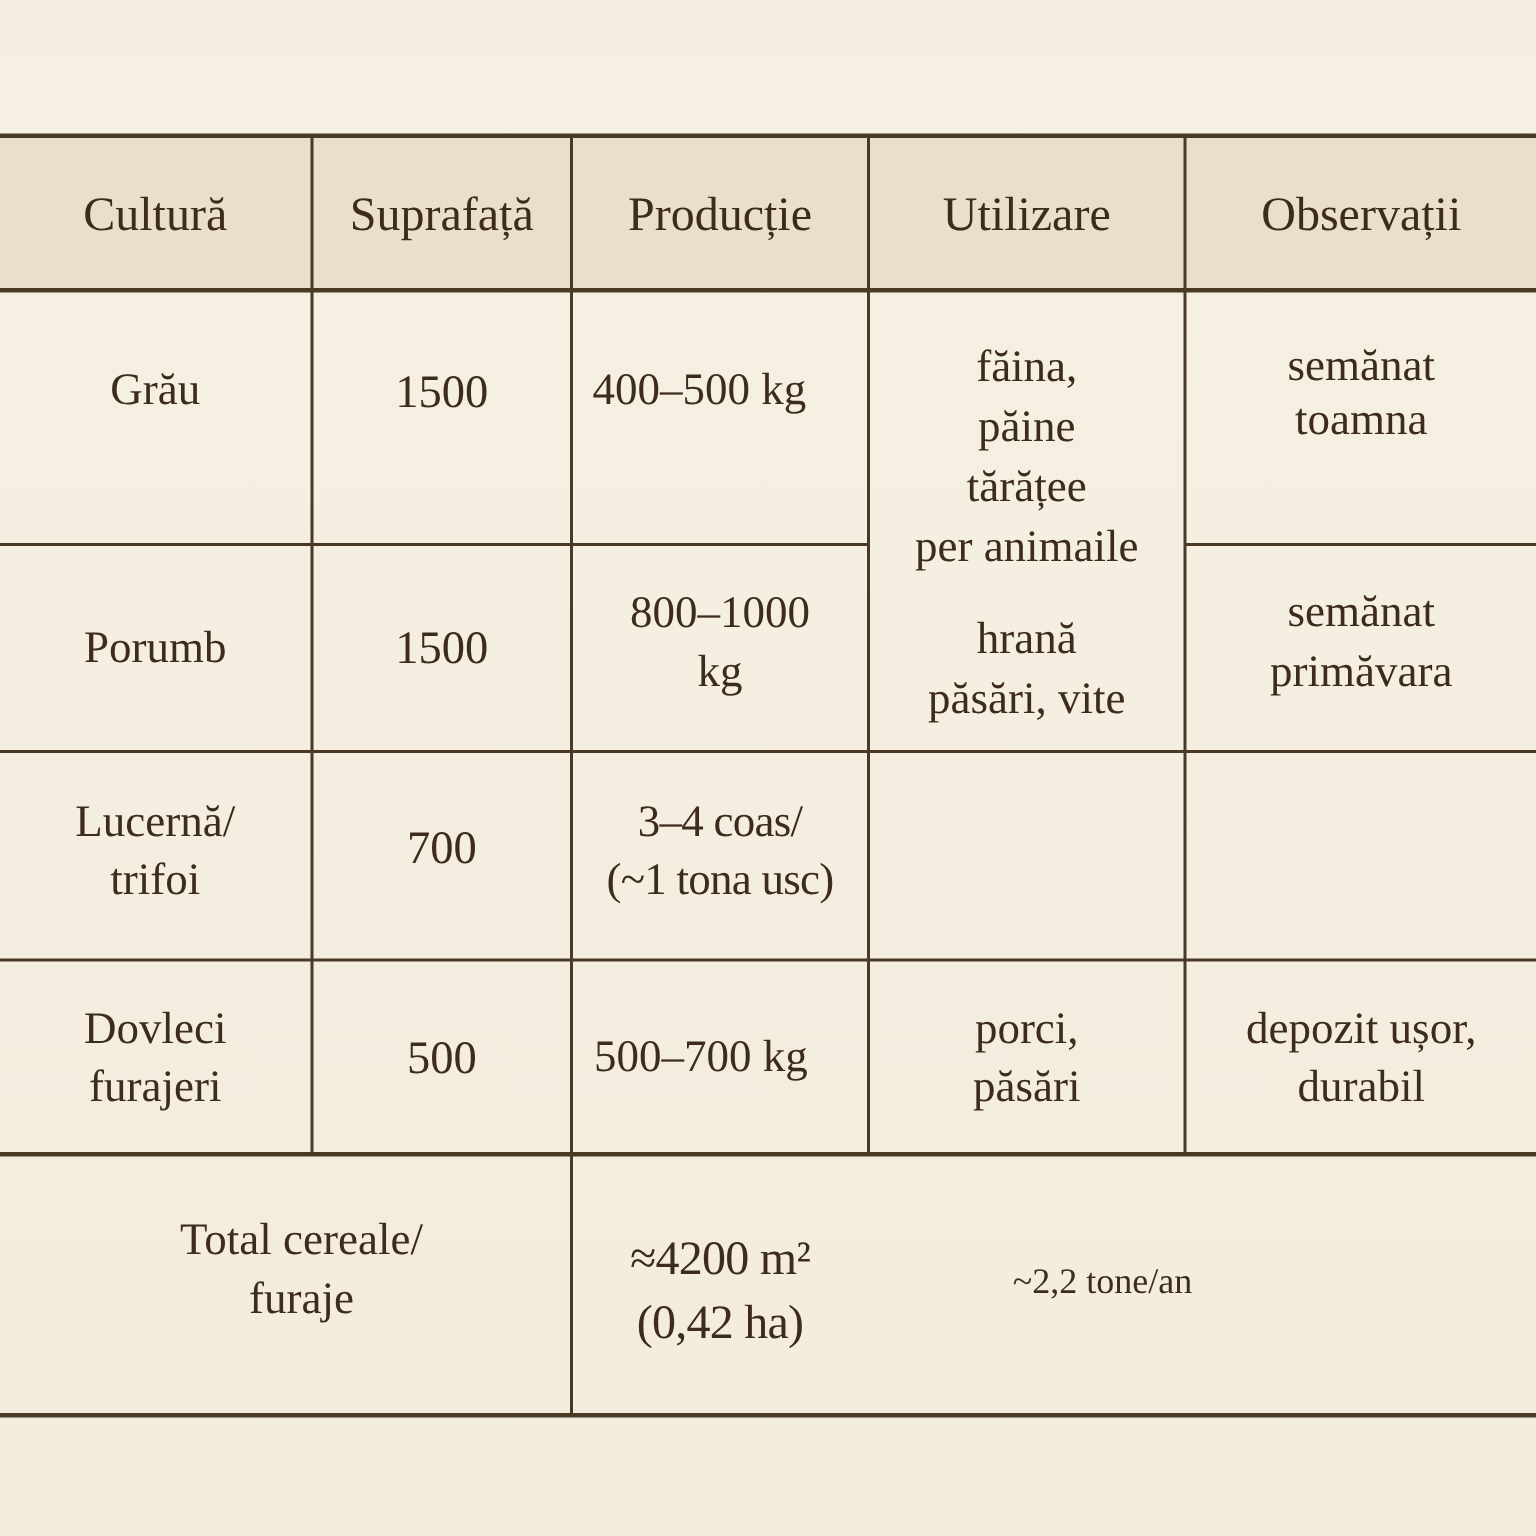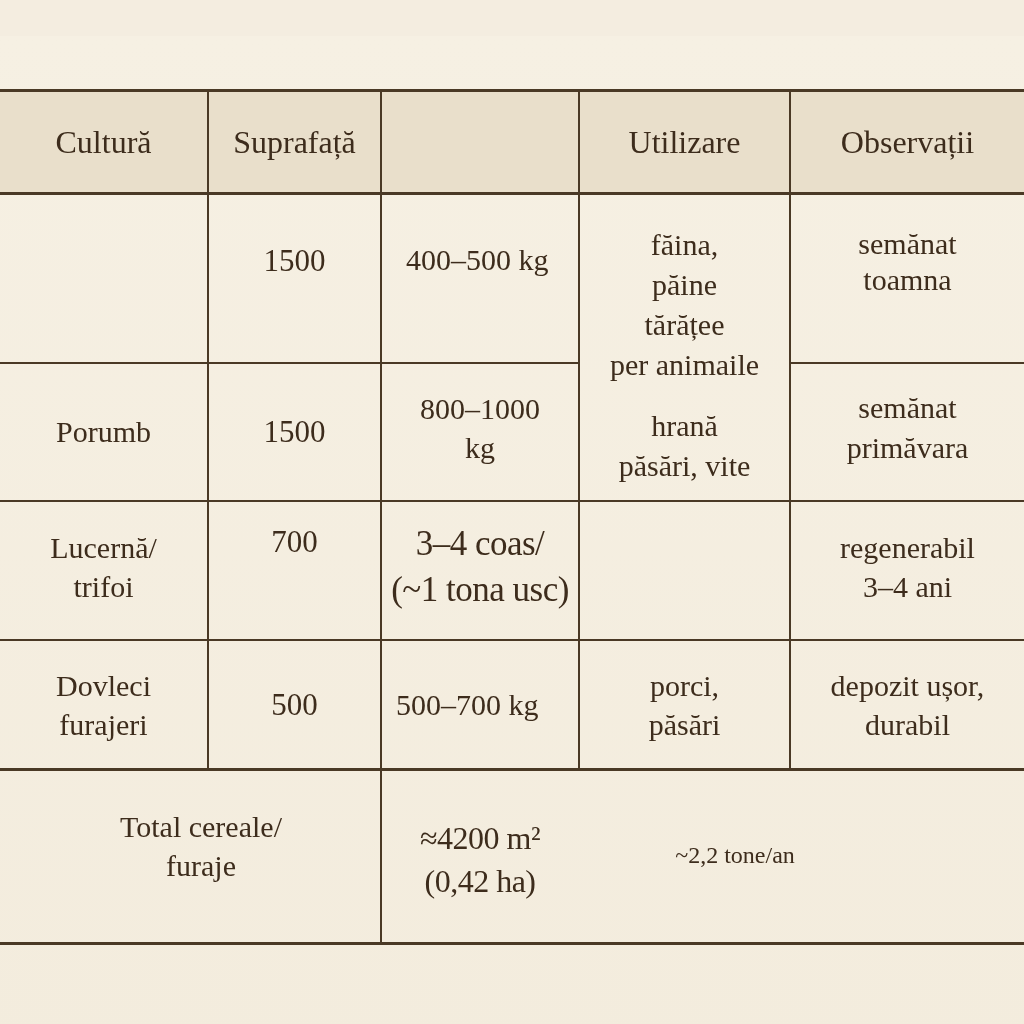--- a/index.html
+++ b/index.html
@@ -50,21 +50,21 @@
       line-height: 1.2;
       font-size: 30px;
       color: #3d2c1c;
       font-family: "Liberation Serif", "DejaVu Serif", serif;
     }
     .hdr {
       font-size: 32px;
       font-family: "Liberation Serif", "DejaVu Serif", serif;
     }
     .num { font-size: 31px; }
-    .small { font-size: 35px; letter-spacing: -0.5px; }
+    .small { font-size: 30px; letter-spacing: -0.5px; }
     .total-prod { font-size: 24px; }
   </style>
 </head>
 <body>
 
 <div class="page">
 
   <div class="header-bg"></div>
 
   <div class="hline" style="top:53px;height:3px;"></div>
@@ -77,49 +77,49 @@
   <div class="hline" style="top:732px;height:3px;"></div>
   <div class="hline" style="top:906px;height:3px;"></div>
 
   <div class="vline" style="left:207px;top:55px;height:679px;"></div>
   <div class="vline" style="left:380px;top:55px;height:853px;"></div>
   <div class="vline" style="left:578px;top:55px;height:679px;"></div>
   <div class="vline" style="left:789px;top:55px;height:679px;"></div>
 
   <div class="cell hdr" style="left:0;top:56px;width:207px;height:101px;">Cultură</div>
   <div class="cell hdr" style="left:209px;top:56px;width:171px;height:101px;">Suprafață</div>
+  <div class="cell hdr" style="left:382px;top:56px;width:196px;height:101px;">Producție</div>
   <div class="cell hdr" style="left:791px;top:56px;width:233px;height:101px;">Observații</div>
   <div class="cell hdr" style="left:580px;top:56px;width:209px;height:101px;">Utilizare</div>
 
+  <div class="cell" style="left:0;top:159px;width:207px;height:167px;align-items:flex-start;padding-top:47px;">Grău</div>
   <div class="cell num" style="left:209px;top:159px;width:171px;height:167px;align-items:flex-start;padding-top:47px;">1500</div>
-  <div class="cell" style="left:382px;top:159px;width:210px;height:167px;align-items:flex-start;padding-top:47px;justify-content:flex-start;padding-left:24px;overflow:hidden;">400–500 kg</div>
+  <div class="cell" style="left:382px;top:159px;width:210px;height:167px;align-items:flex-start;padding-top:47px;justify-content:flex-start;padding-left:13px;overflow:hidden;">400–500 kg</div>
   <div class="cell" style="left:791px;top:159px;width:233px;height:167px;align-items:flex-start;padding-top:31px;">semănat
 toamna</div>
 
   <div class="cell" style="left:580px;top:159px;width:209px;height:195px;align-items:flex-start;padding-top:30px;line-height:1.33;">făina,
 păine
 tărățee
 per animaile</div>
   <div class="cell" style="left:0;top:328px;width:207px;height:136px;">Porumb</div>
 
   <div class="cell" style="left:580px;top:354px;width:209px;height:110px;align-items:flex-start;padding-top:16px;line-height:1.33;">hrană
 păsări, vite</div>
   <div class="cell num" style="left:209px;top:328px;width:171px;height:136px;">1500</div>
   <div class="cell" style="left:382px;top:328px;width:196px;height:136px;padding-bottom:8px;line-height:1.3;">800–1000
 kg</div>
   <div class="cell" style="left:791px;top:328px;width:233px;height:136px;padding-bottom:8px;line-height:1.33;">semănat
 primăvara</div>
 
   <div class="cell" style="left:0;top:466px;width:207px;height:137px;padding-bottom:8px;line-height:1.3;">Lucernă/
 trifoi</div>
-  <div class="cell num" style="left:209px;top:443px;width:171px;height:137px;padding-bottom:12px;">700</div>
+  <div class="cell num" style="left:209px;top:466px;width:171px;height:137px;padding-bottom:12px;">700</div>
   <div class="cell small" style="left:382px;top:466px;width:196px;height:137px;padding-bottom:8px;line-height:1.3;">3–4 coas/
 (~1 tona usc)</div>
-  <div class="cell" style="left:791px;top:466px;width:233px;height:137px;padding-bottom:8px;line-height:1.3;">regenerabil
-3–4 ani</div>
 
   <div class="cell" style="left:0;top:605px;width:207px;height:127px;line-height:1.3;">Dovleci
 furajeri</div>
   <div class="cell num" style="left:209px;top:605px;width:171px;height:127px;">500</div>
   <div class="cell" style="left:382px;top:605px;width:210px;height:127px;justify-content:flex-start;padding-left:14px;overflow:hidden;">500–700 kg</div>
   <div class="cell" style="left:580px;top:605px;width:209px;height:127px;line-height:1.3;">porci,
 păsări</div>
   <div class="cell" style="left:791px;top:605px;width:233px;height:127px;line-height:1.3;">depozit ușor,
 durabil</div>
 

